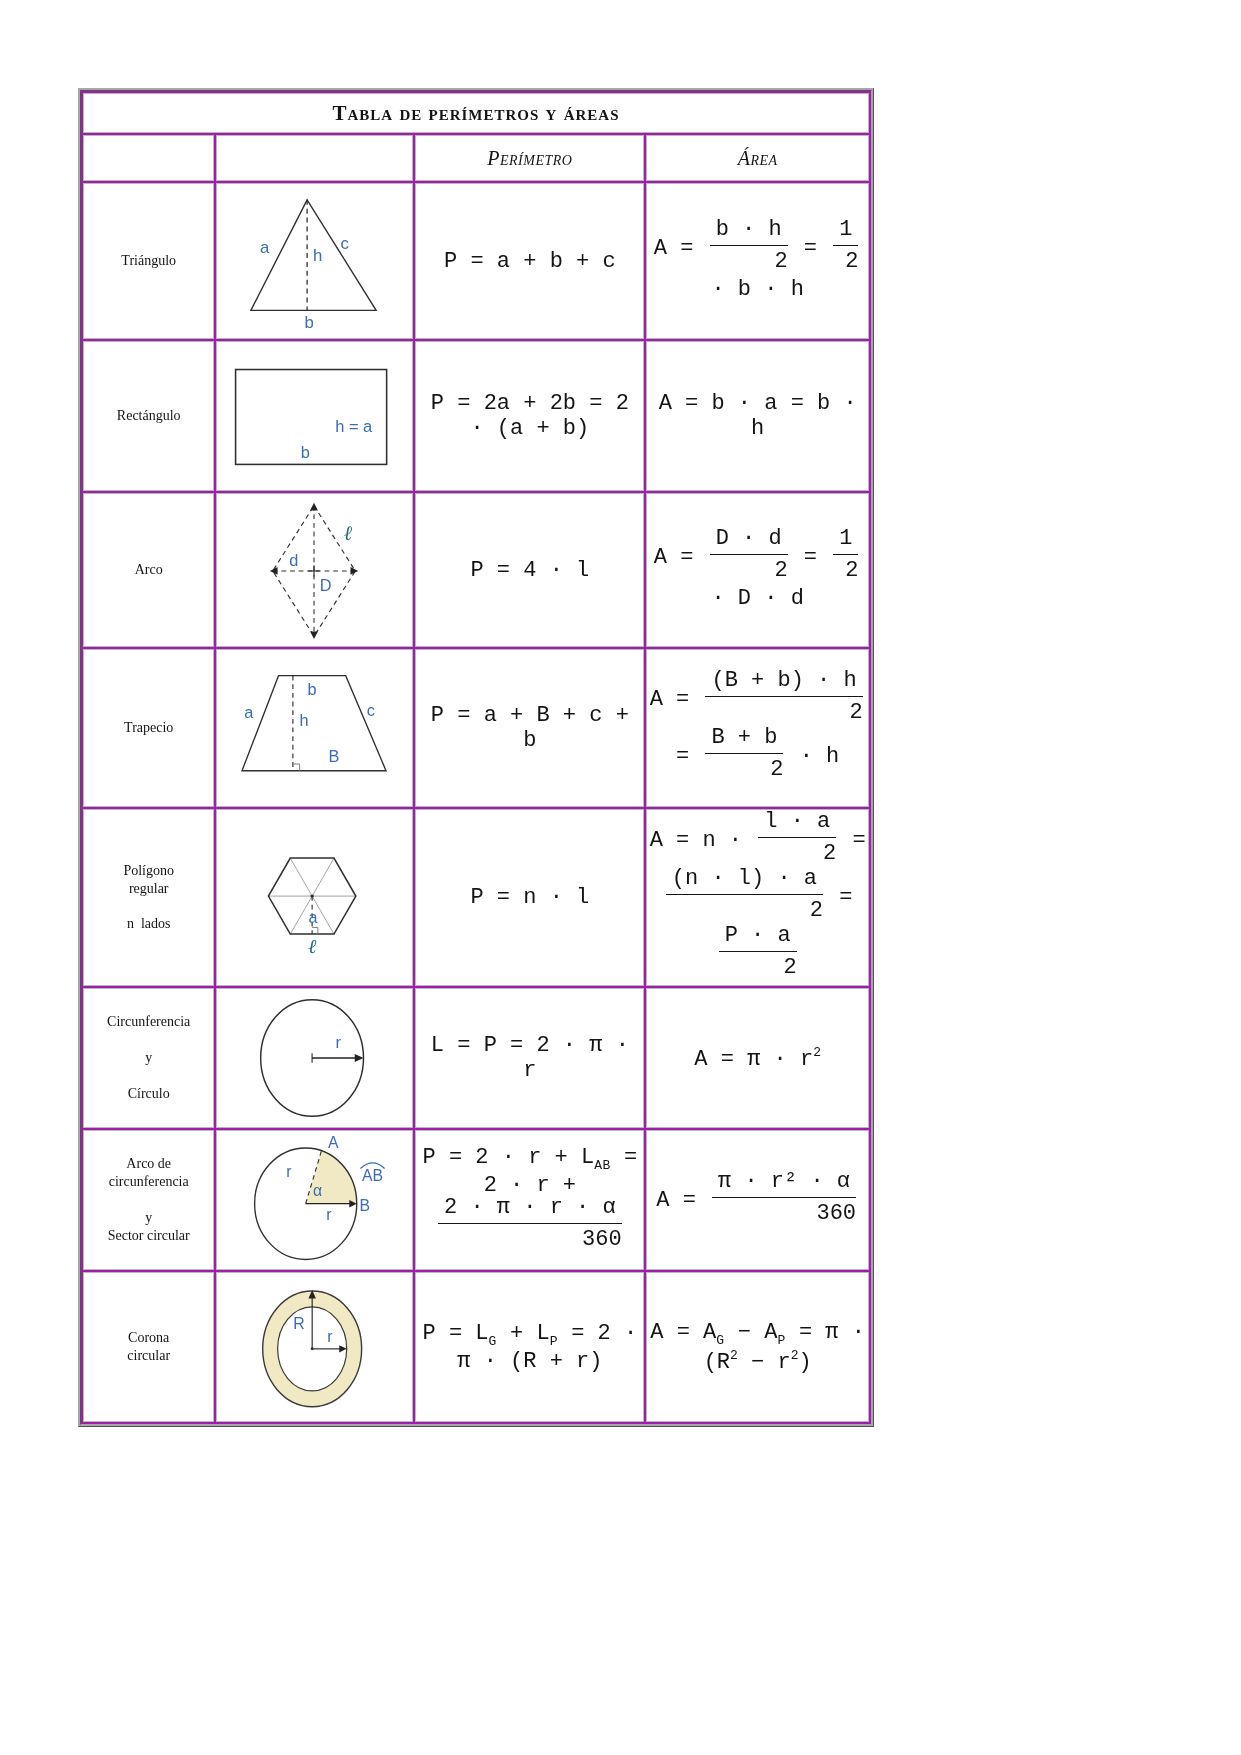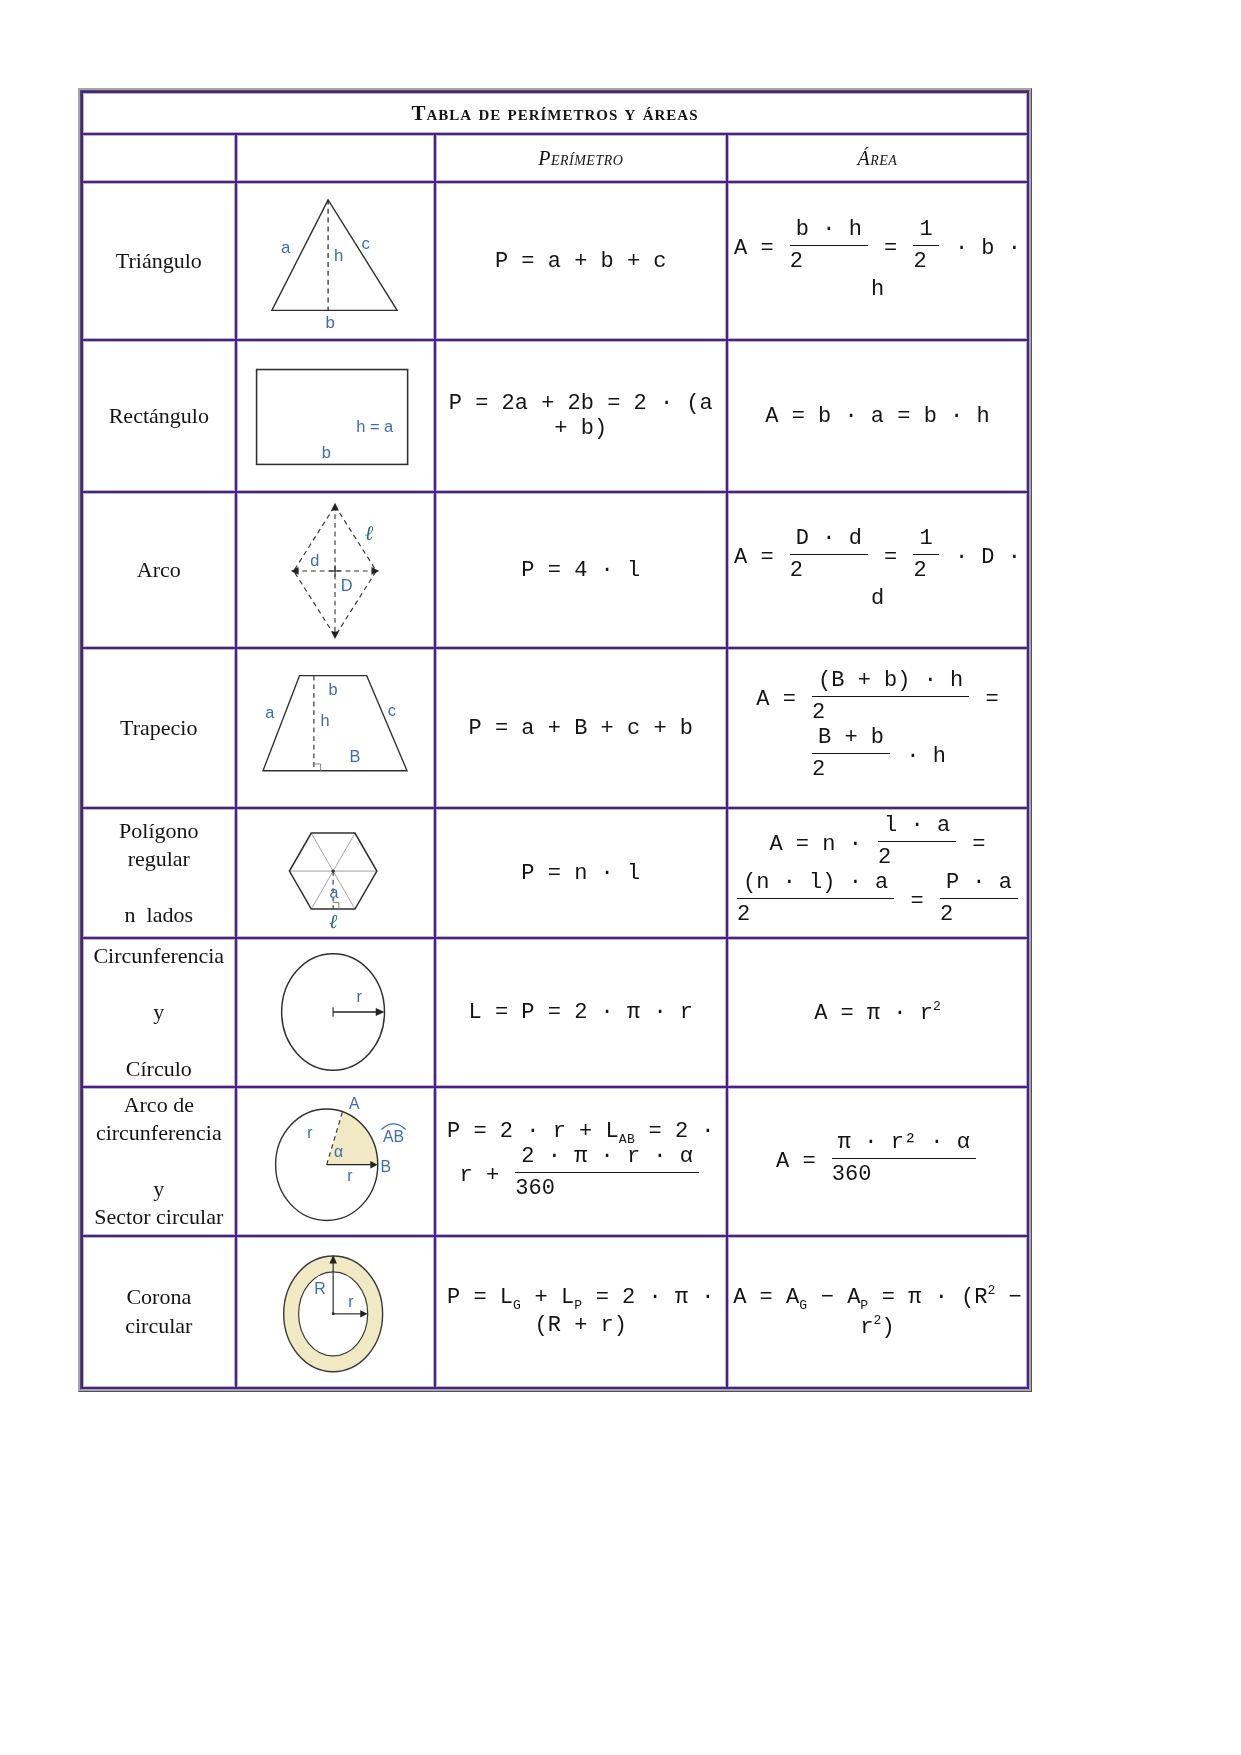--- a/index.html
+++ b/index.html
@@ -1,49 +1,49 @@
 <!DOCTYPE html>
 <html><head>
 <meta charset="utf-8">
 <style>
   html,body{margin:0;padding:0;background:#ffffff;}
   body{width:1241px;height:1755px;font-family:"Liberation Serif","DejaVu Serif",serif;color:#141414;}
   .sheet{position:relative;width:1241px;height:1755px;background:#ffffff;overflow:hidden;}
 
   table.peri{
-    position:absolute;left:78px;top:88px;width:954px;
+    position:absolute;left:78px;top:88px;width:796px;
     border-collapse:separate;border-spacing:2px;
-    border:3px ridge #a6a6a6;background:#4c1d95;
+    border:3px ridge #a6a6a6;background:#a21caf;
   }
   td{border:1px solid #b8b8b8;background:#ffffff;vertical-align:middle;text-align:center;padding:2px;}
 
   .title-cell{font-variant:small-caps;font-weight:bold;font-size:21px;letter-spacing:1px;height:34px;}
   .head-cell{font-variant:small-caps;font-size:20px;letter-spacing:.5px;height:40px;font-style:italic;}
 
   col.c-name{width:152px;}
   col.c-shape{width:196px;}
   col.c-peri{width:296px;}
   col.c-area{width:306px;}
 
-  td.name{font-size:22px;white-space:pre-line;line-height:1.28;}
+  td.name{font-size:14px;white-space:pre-line;line-height:1.28;}
   td.shape{padding:4px 0;}
   td.formula{font-size:22px;font-family:Liberation Mono, monospace;}
 
   .rows tr:nth-child(1) td{height:146px;}
   .rows tr:nth-child(2) td{height:140px;}
   .rows tr:nth-child(3) td{height:126px;}
   .rows tr:nth-child(4) td{height:148px;}
   .rows tr:nth-child(5) td{height:118px;}
   .rows tr:nth-child(6) td{height:124px;}
   .rows tr:nth-child(7) td{height:118px;}
   .rows tr:nth-child(8) td{height:134px;}
   .rows tr:nth-child(9) td{height:134px;}
   .rows tr:nth-child(10) td{height:144px;padding-left:12px;}
 
-  .frac{display:inline-block;vertical-align:middle;text-align:left;margin:0 3px;transform:translateY(-3px);}
+  .frac{display:inline-block;vertical-align:middle;text-align:right;margin:0 3px;transform:translateY(-3px);}
   .frac .num{display:block;padding:0 6px 3px;border-bottom:1.4px solid #151515;}
   .frac .den{display:block;padding-top:3px;}
   td.formula sub{font-size:13px;vertical-align:-6px;letter-spacing:.5px;}
   td.formula sup{font-size:13px;vertical-align:9px;}
 
   svg{display:block;margin:0 auto;}
   svg .sl{font-family:"Liberation Sans","DejaVu Sans",sans-serif;font-size:17px;fill:#3b6cb5;}
   svg .ell{font-family:"Liberation Serif","DejaVu Serif",serif;font-style:italic;font-size:21px;fill:#1f6d7a;}
   svg .outline{stroke:#2f2f2f;fill:none;}
   svg .dash{stroke:#2f2f2f;fill:none;stroke-dasharray:5 4;}

